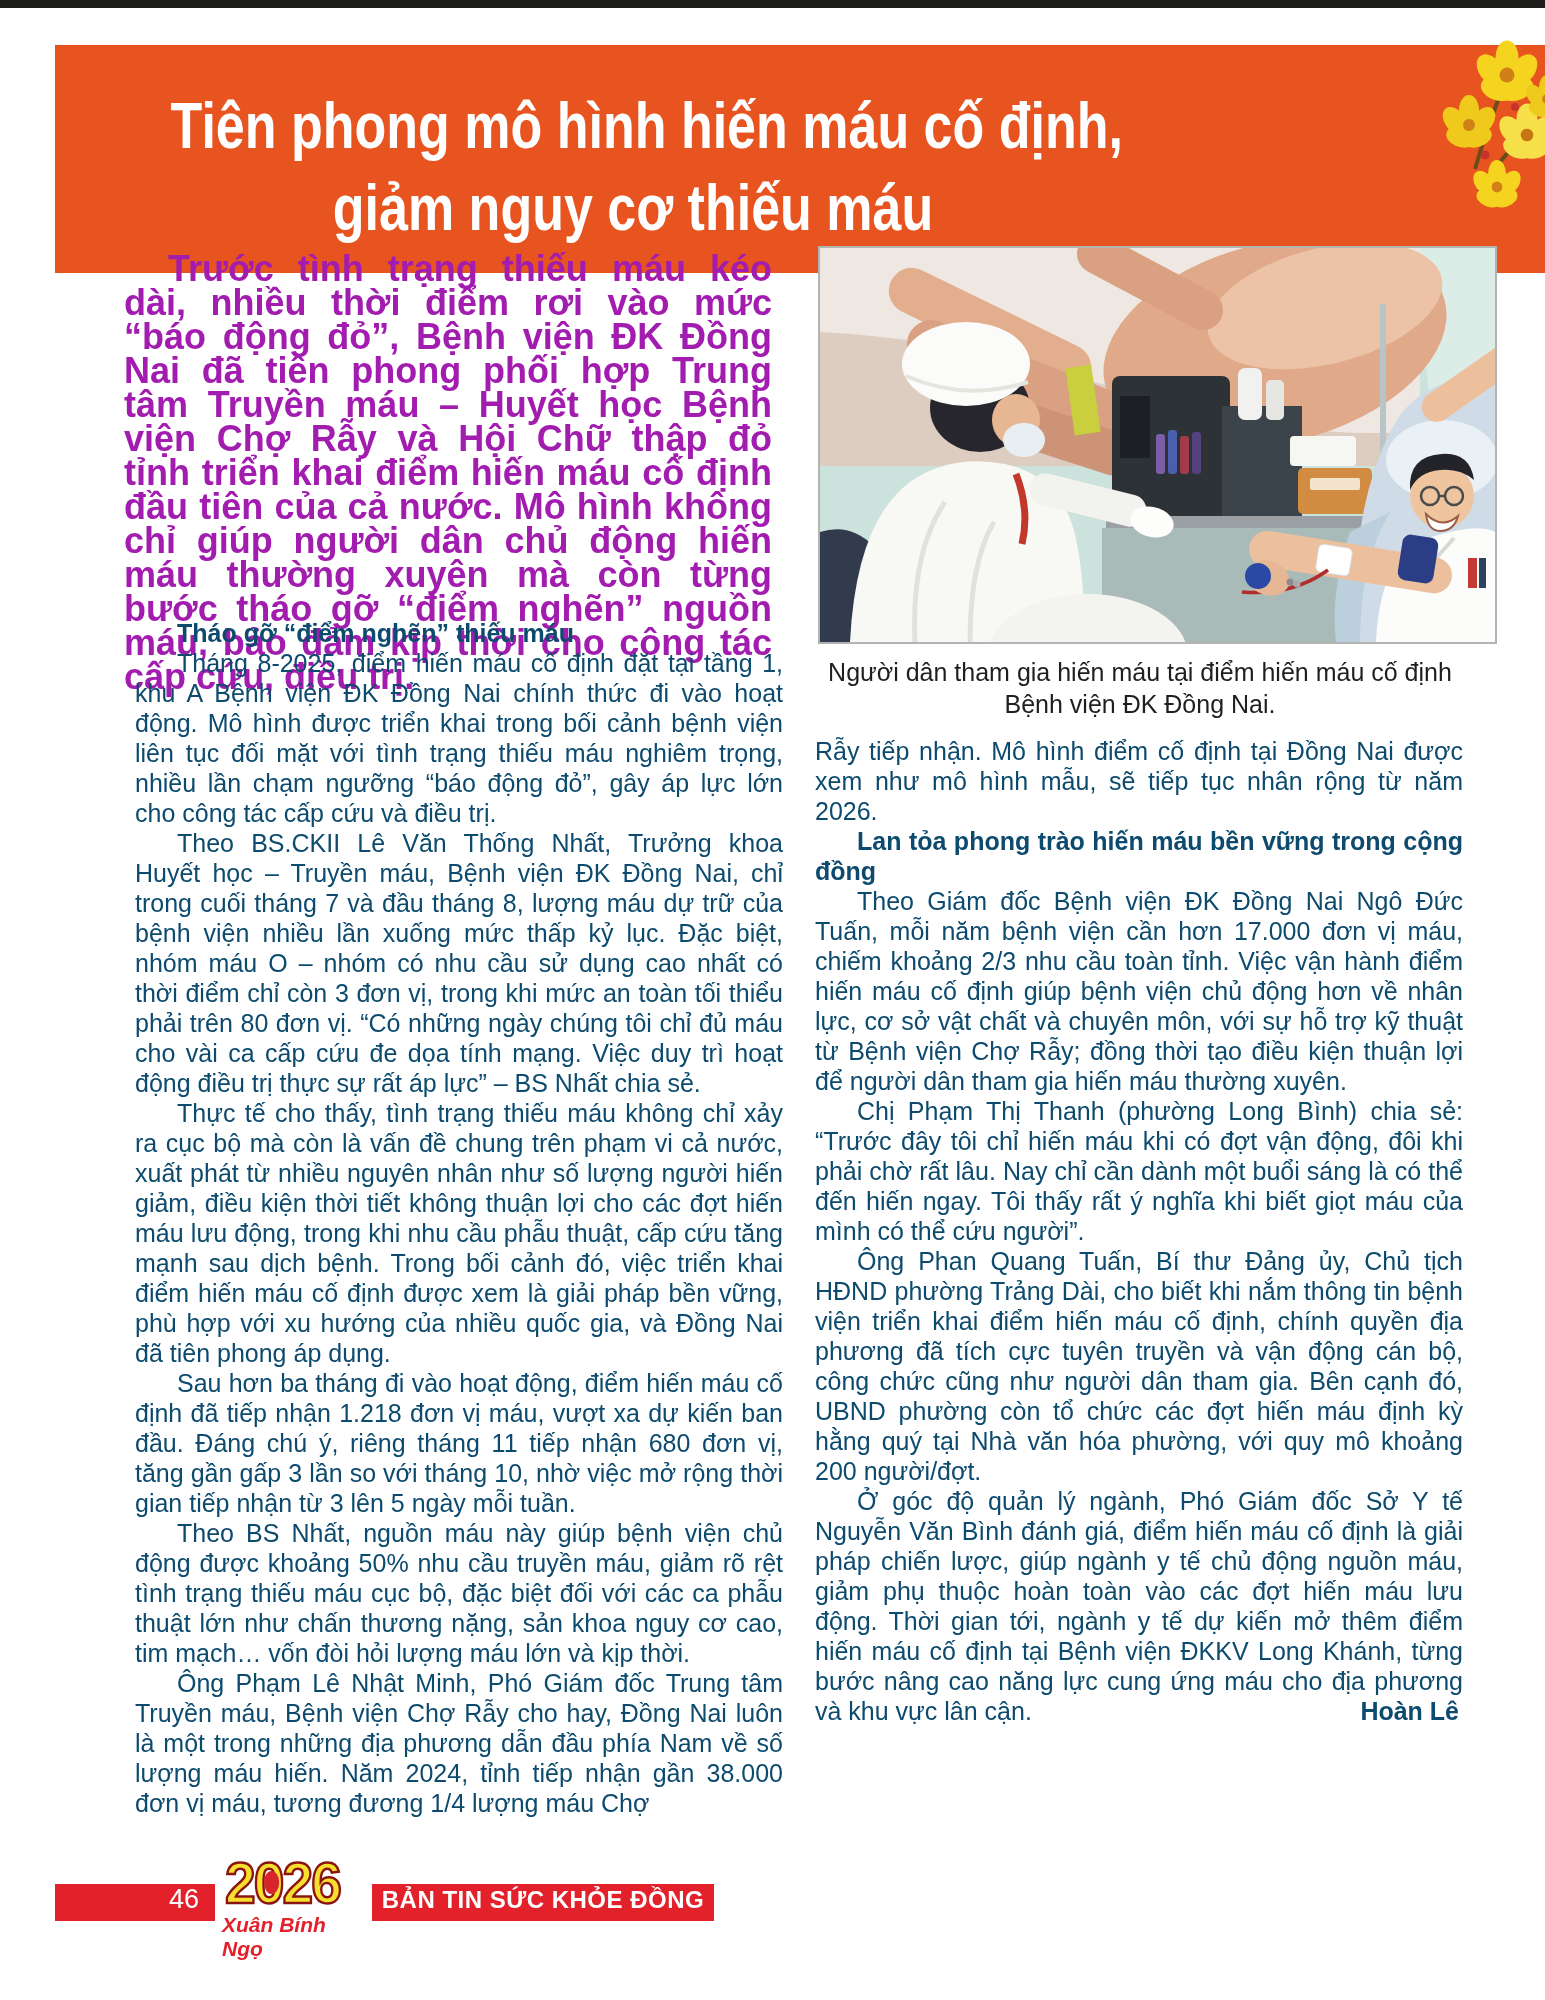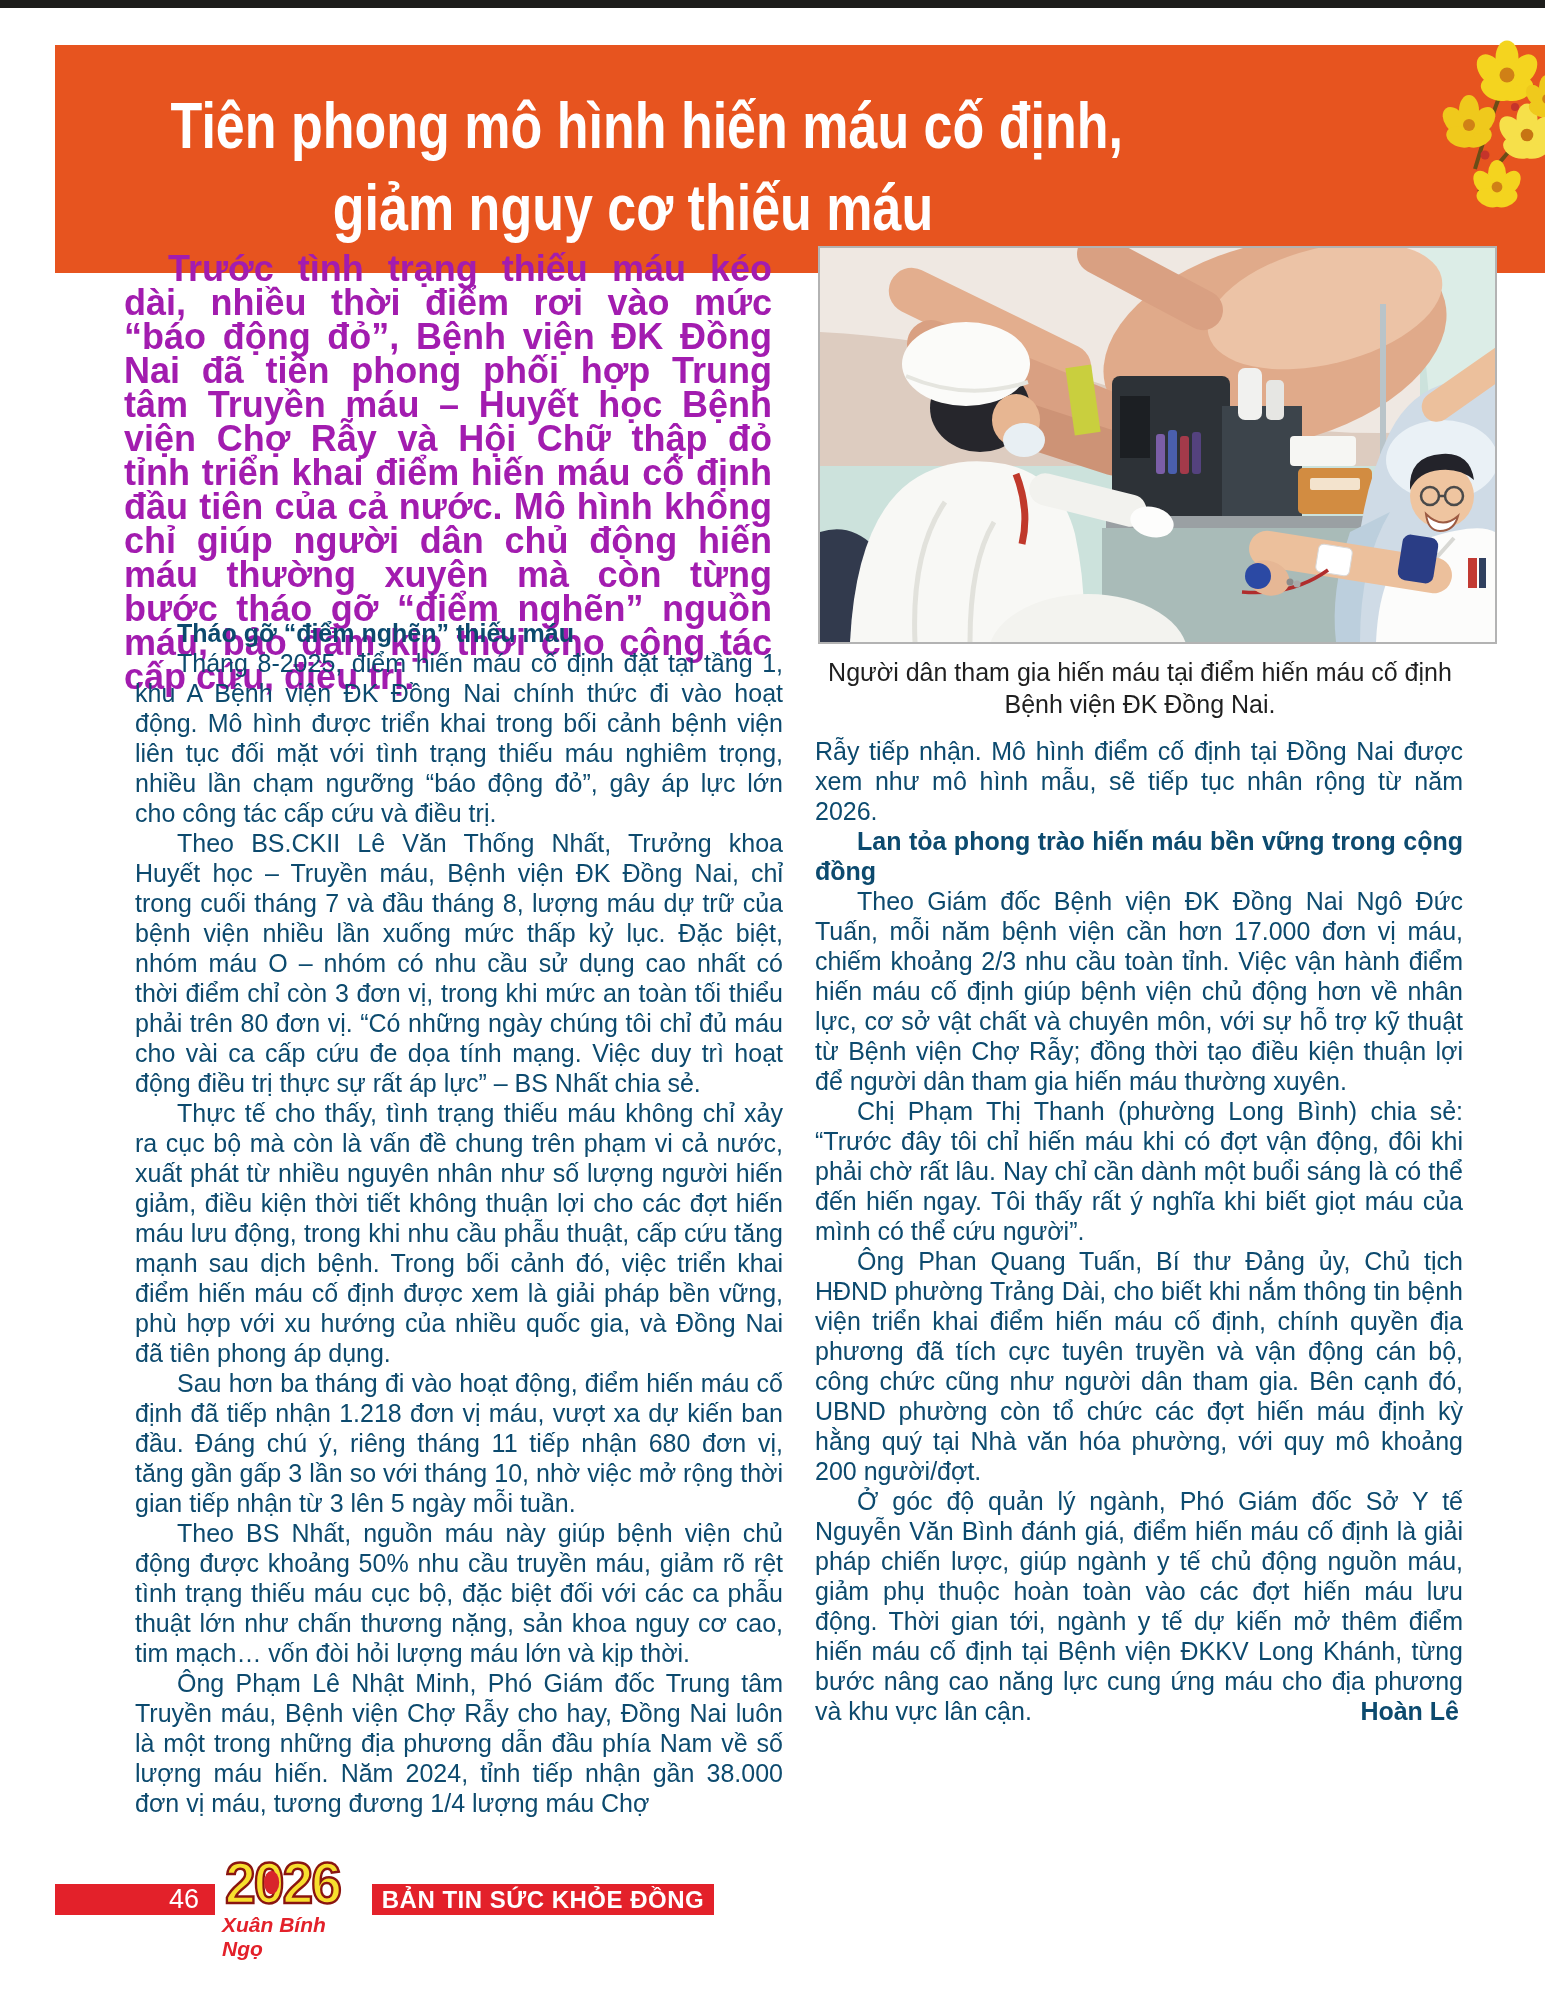--- a/index.html
+++ b/index.html
@@ -18,21 +18,21 @@
         box-sizing:border-box;background:#cce2dc;}
   .caption{position:absolute;left:795px;top:656px;width:690px;text-align:center;
         font-size:25px;line-height:32px;color:#1f1f1f;}
   .col{position:absolute;width:648px;font-size:25px;line-height:30px;text-align:justify;color:#0c4a6e;}
   .col p{margin:0;text-indent:42px;}
   .col p.noindent{text-indent:0;}
   .col p.h{font-weight:700;}
   .col-left{left:135px;top:618px;}
   .col-right{left:815px;top:736px;}
   .author{font-weight:700;text-align:right;margin-top:-30px;padding-right:4px;}
-  .fbar{position:absolute;top:1884px;height:31px;background:#e3212a;color:#ffffff;}
+  .fbar{position:absolute;top:1884px;height:37px;background:#e3212a;color:#ffffff;}
   .fbar-left{left:55px;width:160px;font-size:27px;line-height:31px;text-align:right;
         padding-right:16px;box-sizing:border-box;}
   .fbar-right{left:372px;width:342px;font-size:24px;font-weight:700;line-height:32px;
         text-align:center;letter-spacing:0.5px;}
   .flogo{position:absolute;left:222px;top:1854px;width:150px;}
   .flogo-year{position:relative;display:inline-block;font-size:58px;line-height:58px;font-weight:800;
         letter-spacing:-2px;color:#f7df2e;-webkit-text-stroke:2.5px #8a1510;transform:scaleX(0.95);}
   .flogo-year::after{content:"";position:absolute;left:34%;top:17px;width:16px;height:23px;
         background:#d8242b;border-radius:50%;}
   .flogo-sub{font-size:21px;line-height:24px;font-weight:700;font-style:italic;color:#e3212a;margin-top:1px;}

